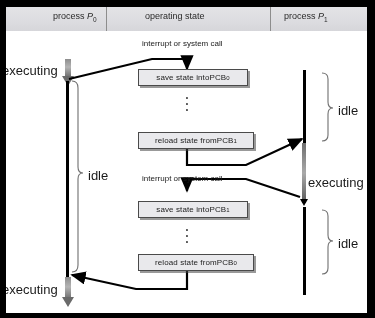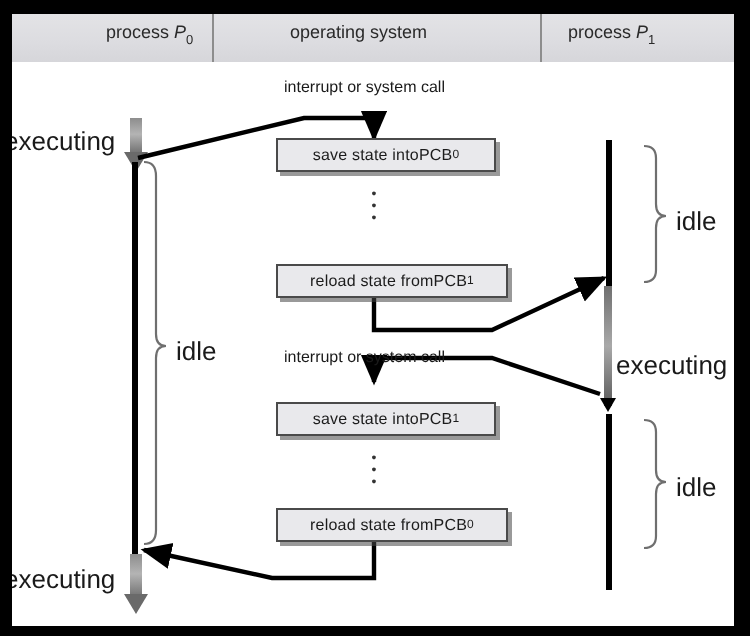--- a/index.html
+++ b/index.html
@@ -60,21 +60,21 @@
 <div id="root">
   <div id="plate">
 
     <div class="hdr-band"></div>
 
     <div class="hdr-lbl" style="left:47px;">
       <span>process </span><i><span>P</span></i><sub>0</sub>
     </div>
 
     <div class="hdr-lbl" style="left:139px;">
-      <span>operating system</span>
+      <span>operating state</span>
     </div>
 
     <div class="hdr-lbl" style="left:278px;">
       <span>process </span><i><span>P</span></i><sub>1</sub>
     </div>
 
     <div class="coldiv" style="left:100px;top:0;height:24px;"></div>
     <div class="coldiv" style="left:264px;top:0;height:24px;"></div>
 
     <div class="life-gray" style="left:59px;top:52px;height:18px;"></div>

